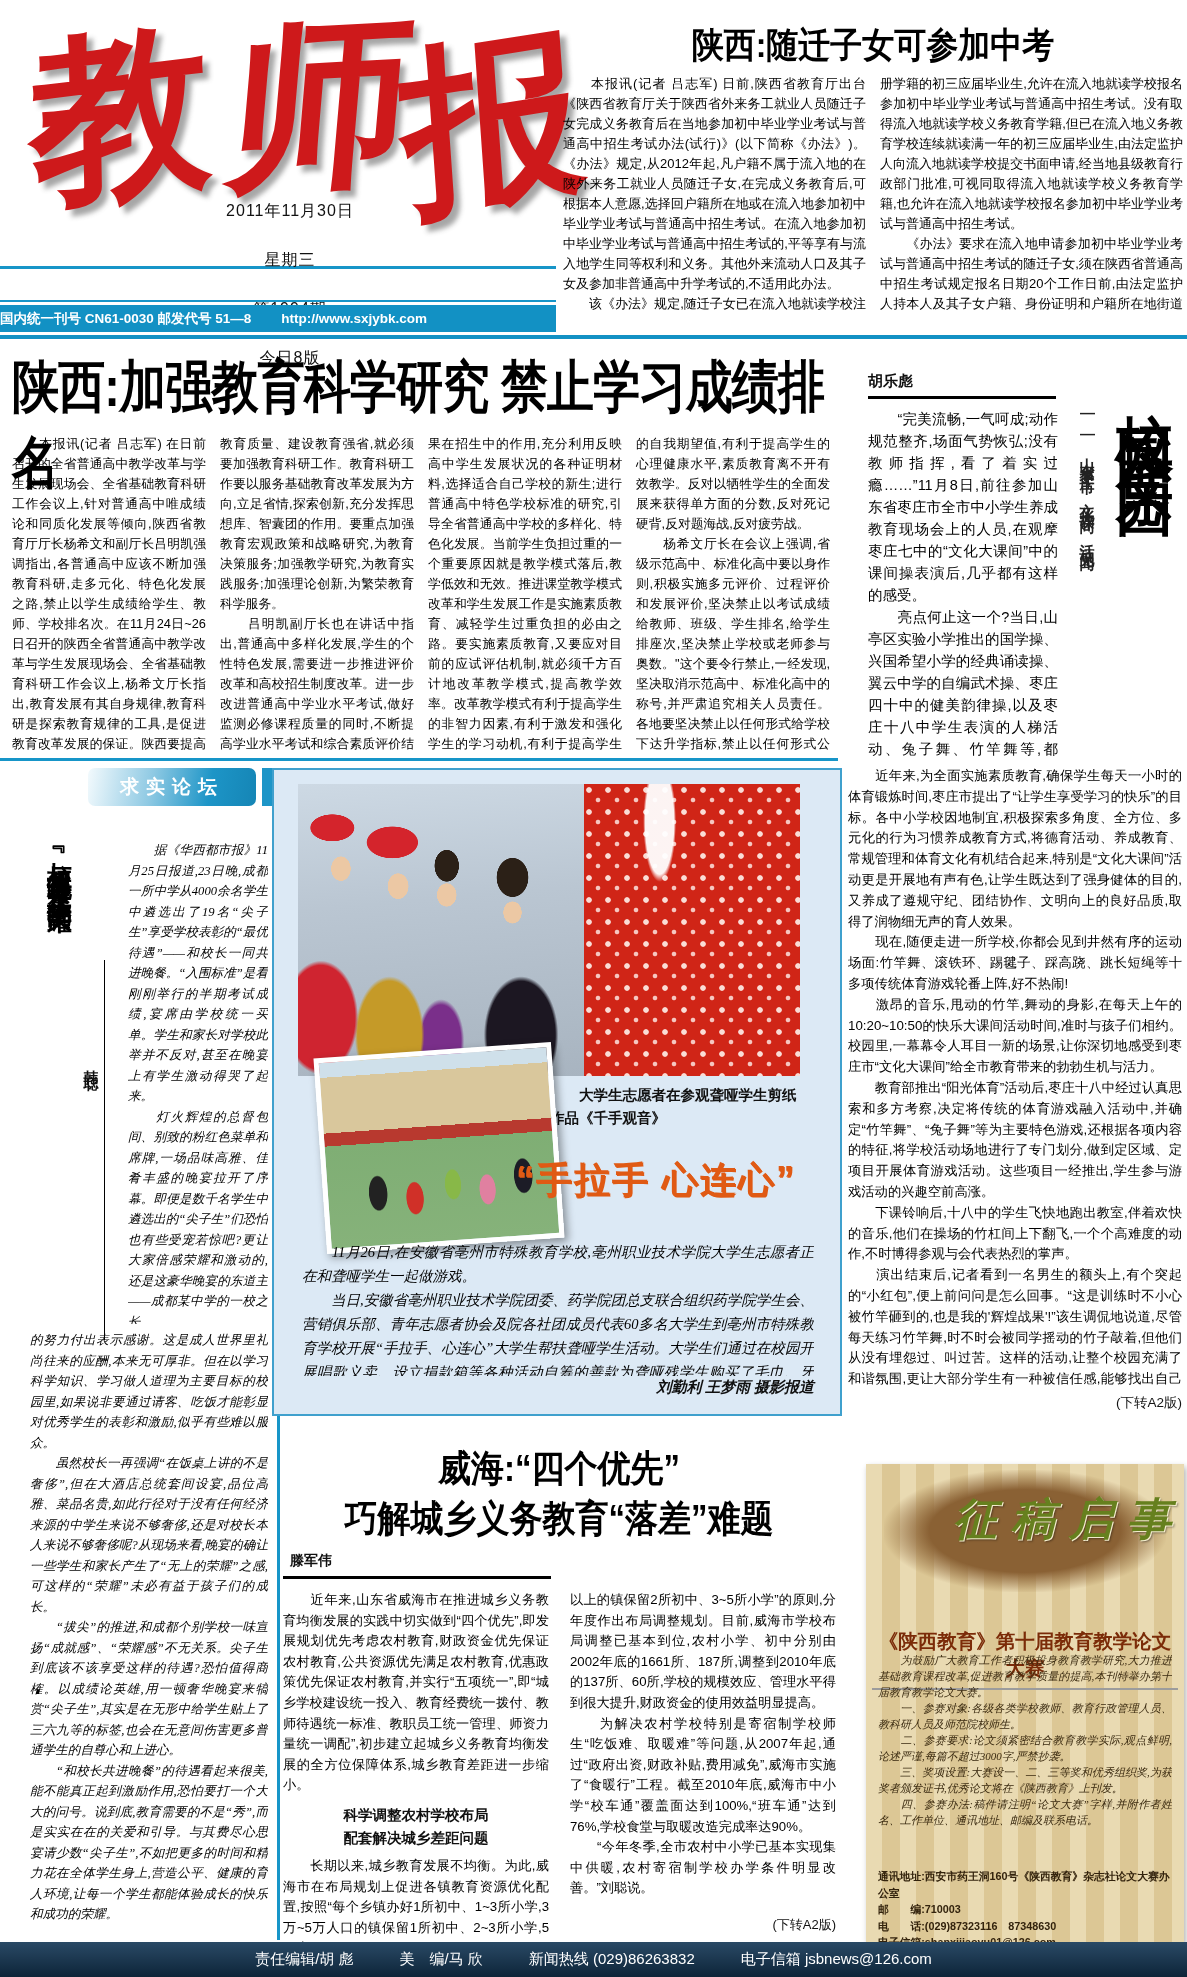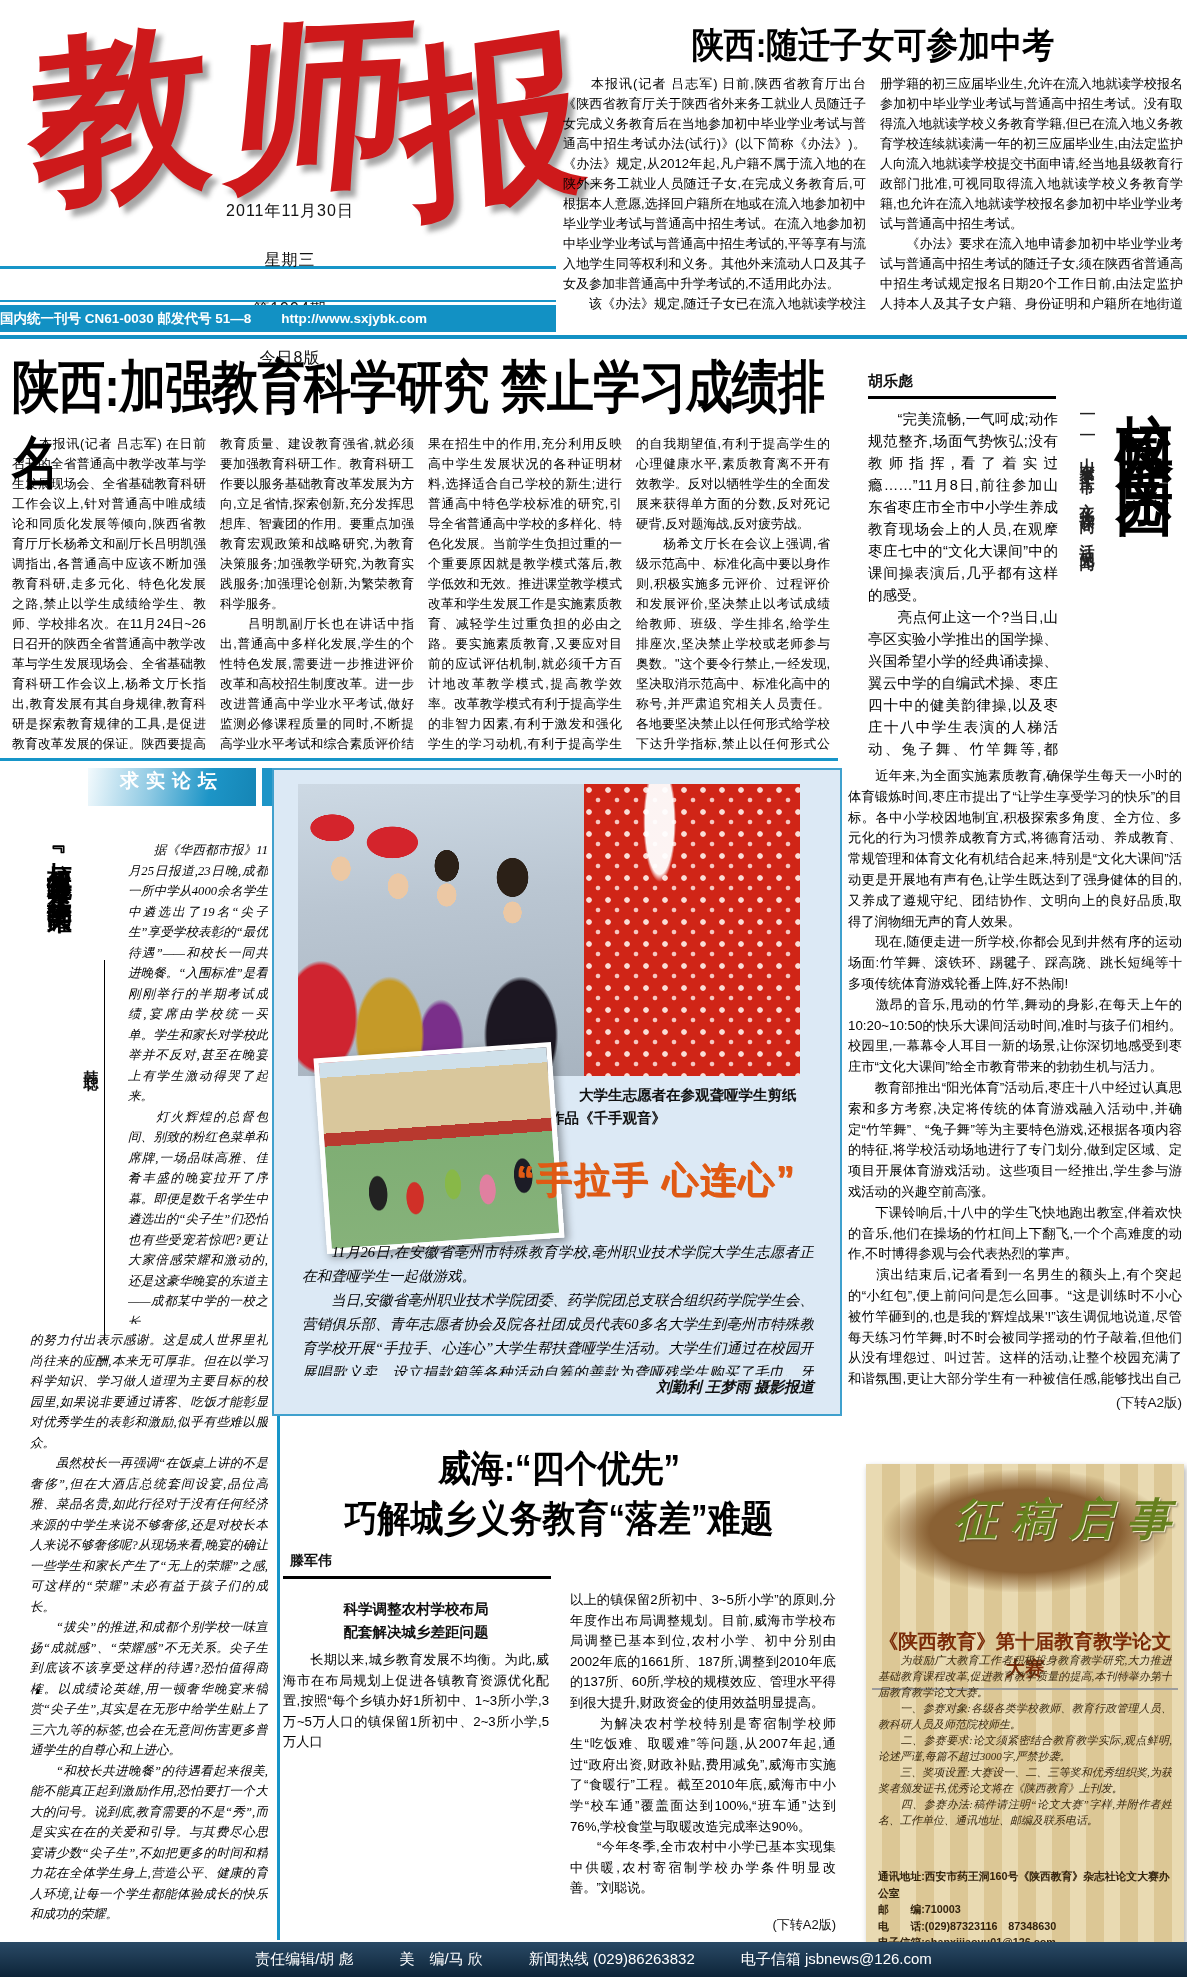--- a/index.html
+++ b/index.html
@@ -9,21 +9,21 @@
   .jtext{font-size:13.5px;line-height:21px;text-align:justify;white-space:pre-line;overflow:hidden;color:#000000;}
   .kai{font-family:"Liberation Serif",serif;font-style:italic;}
   .mastchar{font-family:"DejaVu Serif",serif;font-weight:bold;color:#ce191b;
             text-shadow:6px 7px 5px rgba(60,60,60,.45);line-height:1;display:block;}
   .rule-teal{background:#1795c8;}
   .rule-black{background:#000;}
   .bluebar{background:#1291c4;color:#fff;}
   .hl-black{font-weight:900;color:#000;font-family:"Liberation Sans",sans-serif;}
   .vert{writing-mode:vertical-rl;text-orientation:upright;}
   .badge{background:linear-gradient(100deg,#f3fafd 0%,#8ec9e3 38%,#1d95c7 72%,#1585b5 100%);
-         color:#fff;font-weight:bold;display:flex;align-items:flex-start;justify-content:center;}
+         color:#fff;font-weight:bold;display:flex;align-items:center;justify-content:center;border-radius:7px;}
   .photo-frame{background:#dce9f5;border:2px solid #3fa0cd;}
   .ph-girls{position:absolute;left:0;top:0;width:57%;height:100%;
     background:
       radial-gradient(ellipse 36px 22px at 12% 15%,#d4242c 60%,transparent 62%),
       radial-gradient(ellipse 16px 20px at 15% 29%,#ecc8a4 60%,transparent 62%),
       radial-gradient(ellipse 42px 26px at 33% 20%,#d4242c 60%,transparent 62%),
       radial-gradient(ellipse 17px 21px at 35% 35%,#ecc8a4 60%,transparent 62%),
       radial-gradient(ellipse 20px 26px at 52% 28%,#2b2017 60%,transparent 62%),
       radial-gradient(ellipse 16px 19px at 52% 38%,#ecc8a4 60%,transparent 62%),
       radial-gradient(ellipse 26px 32px at 75% 32%,#2b2017 60%,transparent 62%),
@@ -140,20 +140,21 @@
 　　当日,安徽省亳州职业技术学院团委、药学院团总支联合组织药学院学生会、营销俱乐部、青年志愿者协会及院各社团成员代表60多名大学生到亳州市特殊教育学校开展“手拉手、心连心”大学生帮扶聋哑学生活动。大学生们通过在校园开展唱歌义卖、设立捐款箱等各种活动自筹的善款为聋哑残学生购买了毛巾、牙膏、牙刷、手套、卫生纸、茶杯、文具等生活及学习用品。还与聋哑学生一起进行唱歌、跳舞、做游戏等丰富多彩的活动,让聋哑孩子过了一个欢乐而又愉快的周末。</div>
     <div class="abs kai" style="left:28px;top:608px;width:512px;font-size:15px;font-weight:bold;text-align:right;">刘勤利 王梦雨 摄影报道</div>
   </div>
 
   <div class="abs hl-black" style="left:283px;top:1444px;width:552px;font-size:33px;text-align:center;transform:scaleY(1.12);transform-origin:top center;">威海:“四个优先”</div>
   <div class="abs hl-black" style="left:283px;top:1494px;width:552px;font-size:33px;text-align:center;transform:scaleY(1.12);transform-origin:top center;">巧解城乡义务教育“落差”难题</div>
   <div class="abs" style="left:290px;top:1552px;width:120px;font-size:14px;font-weight:bold;">滕军伟</div>
   <div class="abs rule-black" style="left:283px;top:1576px;width:268px;height:3px;"></div>
 
   <div class="abs" style="left:283px;top:1590px;width:266px;height:352px;overflow:hidden;">
+    <div class="jtext" style="font-size:13.2px;line-height:20.6px;">　　近年来,山东省威海市在推进城乡义务教育均衡发展的实践中切实做到“四个优先”,即发展规划优先考虑农村教育,财政资金优先保证农村教育,公共资源优先满足农村教育,优惠政策优先保证农村教育,并实行“五项统一”,即“城乡学校建设统一投入、教育经费统一拨付、教师待遇统一标准、教职员工统一管理、师资力量统一调配”,初步建立起城乡义务教育均衡发展的全方位保障体系,城乡教育差距进一步缩小。</div>
     <div style="font-size:14.5px;font-weight:bold;text-align:center;white-space:pre-line;line-height:23px;margin:8px 0 6px 0;">科学调整农村学校布局
 配套解决城乡差距问题</div>
     <div class="jtext" style="font-size:13.2px;line-height:20.6px;">　　长期以来,城乡教育发展不均衡。为此,威海市在布局规划上促进各镇教育资源优化配置,按照“每个乡镇办好1所初中、1~3所小学,3万~5万人口的镇保留1所初中、2~3所小学,5万人口</div>
   </div>
   <div class="abs jtext" style="left:570px;top:1590px;width:266px;height:324px;font-size:13.2px;line-height:20.6px;">以上的镇保留2所初中、3~5所小学”的原则,分年度作出布局调整规划。目前,威海市学校布局调整已基本到位,农村小学、初中分别由2002年底的1661所、187所,调整到2010年底的137所、60所,学校的规模效应、管理水平得到很大提升,财政资金的使用效益明显提高。
 　　为解决农村学校特别是寄宿制学校师生“吃饭难、取暖难”等问题,从2007年起,通过“政府出资,财政补贴,费用减免”,威海市实施了“食暖行”工程。截至2010年底,威海市中小学“校车通”覆盖面达到100%,“班车通”达到76%,学校食堂与取暖改造完成率达90%。
 　　“今年冬季,全市农村中小学已基本实现集中供暖,农村寄宿制学校办学条件明显改善。”刘聪说。</div>
   <div class="abs" style="left:570px;top:1916px;width:266px;font-size:13px;text-align:right;">(下转A2版)</div>
 
   <div class="abs adbox" style="left:866px;top:1464px;width:318px;height:478px;">

